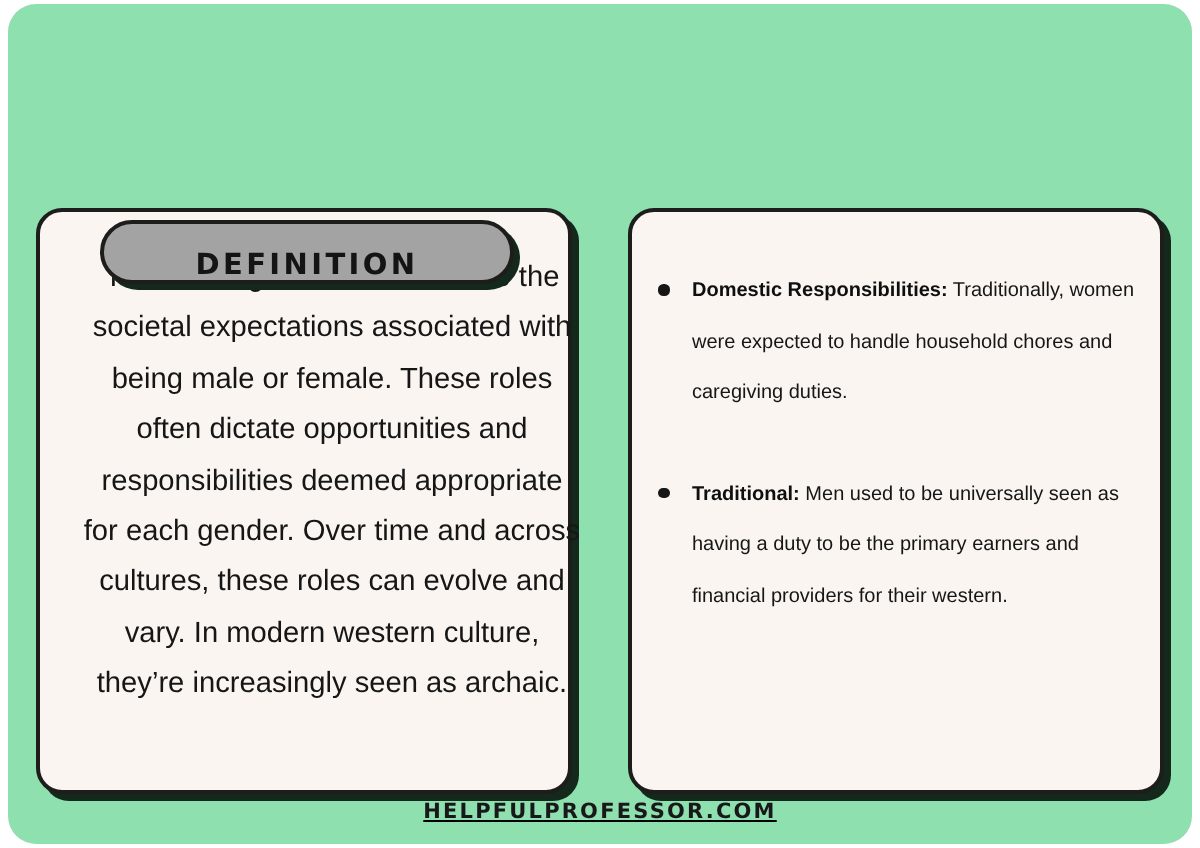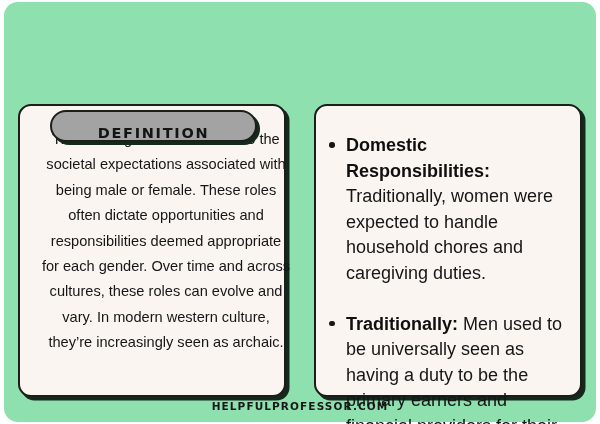--- a/index.html
+++ b/index.html
@@ -131,21 +131,21 @@
     position: absolute;
     left: 14px;
     top: 29px;
     width: 244px;
     z-index: 2;
   }
   .bullet-row {
     position: relative;
     padding-left: 18px;
     font-family: "Liberation Sans", sans-serif;
-    font-size: 18px;
+    font-size: 10px;
     line-height: 25.6px;
     color: #161616;
     text-align: left;
   }
   .bullet-row + .bullet-row { margin-top: 25px; }
   .bullet-dot {
     position: absolute;
     left: 1px;
     top: 9px;
     width: 5.5px;
@@ -158,20 +158,21 @@
     color: #0f0f0f;
   }
 
   
   .footer {
     position: absolute;
     left: 0;
     bottom: 8px;
     width: 592px;
     text-align: center;
+    text-decoration: underline;
   }
   .footer-text {
     font-family: "DejaVu Sans", sans-serif;
     font-weight: bold;
     font-size: 10.5px;
     letter-spacing: 1.1px;
     color: #18181a;
     text-transform: uppercase;
   }
 </style>
@@ -195,21 +196,21 @@
       <div class="body-card"></div>
       <div class="examples-list">
 
         <div class="bullet-row">
           <span class="bullet-dot"></span>
           <span class="bullet-lead">Domestic Responsibilities:</span><span> Traditionally, women were expected to handle household chores and caregiving duties.</span>
         </div>
 
         <div class="bullet-row">
           <span class="bullet-dot"></span>
-          <span class="bullet-lead">Traditionally:</span><span> Men used to be universally seen as having a duty to be the primary earners and financial providers for their western.</span>
+          <span class="bullet-lead">Traditional:</span><span> Men used to be universally seen as having a duty to be the primary earners and financial providers for their western.</span>
         </div>
 
       </div>
     </div>
 
   </div>
 
   <div class="footer">
     <span class="footer-text">helpfulprofessor.com</span>
   </div>

